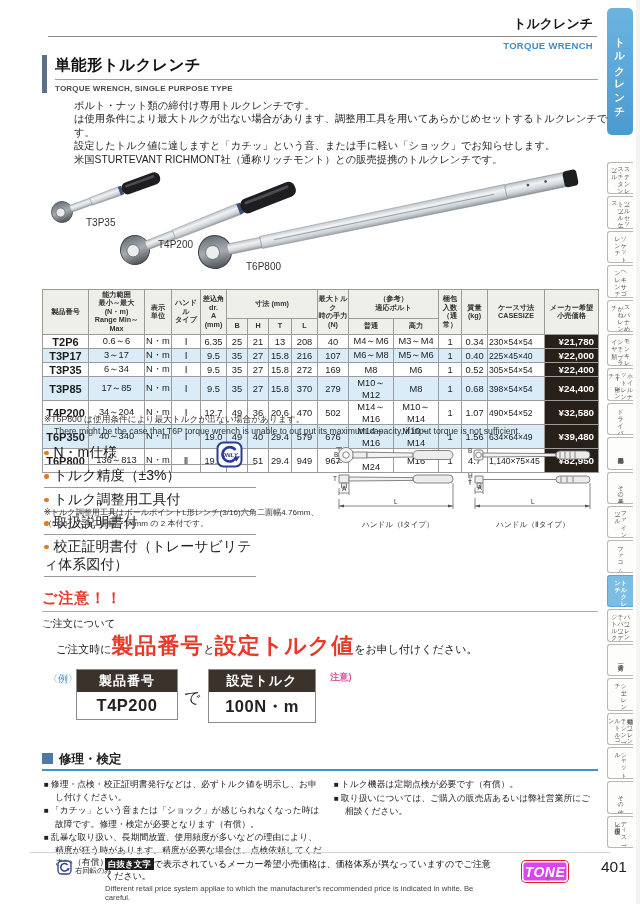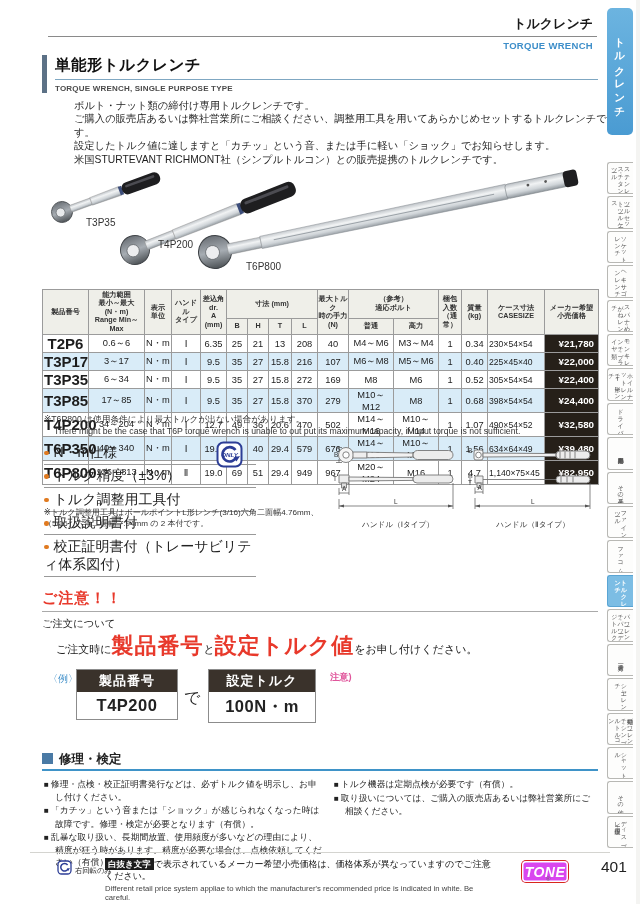--- a/index.html
+++ b/index.html
@@ -43,21 +43,21 @@
   .product-svg { position:absolute; top:146px; left:40px; }
   .product-label { font-size:10px; fill:#333; }
 
   
   .spec-table { position:absolute; top:289px; left:42px; width:556px; border-collapse:collapse; table-layout:fixed; }
   .spec-table th, .spec-table td { border:1px solid #9b9b9b; }
   .spec-table th { background:#efefe9; font-size:7.2px; font-weight:600; color:#333;
     white-space:pre-line; line-height:1.18; padding:1px 0; text-align:center; }
   .spec-table td { font-size:9.3px; text-align:center; height:11.5px; padding:0 1px; color:#1c1c1c; }
   .spec-table tbody tr:nth-child(even) { background:#d9ecf8; }
-  td.c-model { font-weight:bold; font-size:15px; }
+  td.c-model { font-weight:bold; font-size:11px; }
   td.c-case { text-align:right; padding-right:16px; font-size:8.6px; }
   td.c-price { background:#262019; color:#fff; font-weight:bold; font-size:9.8px; text-align:right; padding-right:4px; }
 
   .table-note { position:absolute; top:414px; left:44px; width:552px; font-size:8.7px; color:#333; line-height:11.5px; }
   .table-note .en { padding-left:10px; }
 
   
   .features { position:absolute; top:441px; left:44px; width:212px; }
   .feature-item { border-bottom:1px solid #999; padding:2.5px 0 2px 0; font-size:14px; color:#222; }
   .feature-item .dot { display:inline-block; width:4.5px; height:4.5px; border-radius:50%;
@@ -148,23 +148,23 @@
     </div>
 
   <div class="title-block">
     <div class="title-jp">単能形トルクレンチ</div>
     <div class="title-rule"></div>
     <div class="title-en">TORQUE WRENCH, SINGLE PURPOSE TYPE</div>
   </div>
 
   <div class="desc">
       <div class="desc-line">ボルト・ナット類の締付け専用トルクレンチです。</div>
-      <div class="desc-line">ご購入の販売店あるいは弊社営業所にご相談ください、調整用工具を用いてあらかじめセットするトルクレンチです。</div>
+      <div class="desc-line">は使用条件により最大トルクが出ない場合があります、調整用工具を用いてあらかじめセットするトルクレンチです。</div>
       <div class="desc-line">設定したトルク値に達しますと「カチッ」という音、または手に軽い「ショック」でお知らせします。</div>
-      <div class="desc-line">米国STURTEVANT RICHMONT社（シンプルトルコン）との販売提携のトルクレンチです。</div>
+      <div class="desc-line">米国STURTEVANT RICHMONT社（通称リッチモント）との販売提携のトルクレンチです。</div>
     </div>
 
   <svg class="product-svg" width="565" height="143" viewBox="0 0 565 143">
     <defs>
       <linearGradient id="gbeam" x1="0" y1="0" x2="0" y2="1">
         <stop offset="0" stop-color="#b9bec3"></stop>
           <stop offset="0.35" stop-color="#f1f3f4"></stop>
         <stop offset="0.7" stop-color="#cfd4d8"></stop>
           <stop offset="1" stop-color="#8f969c"></stop>
       </linearGradient>

